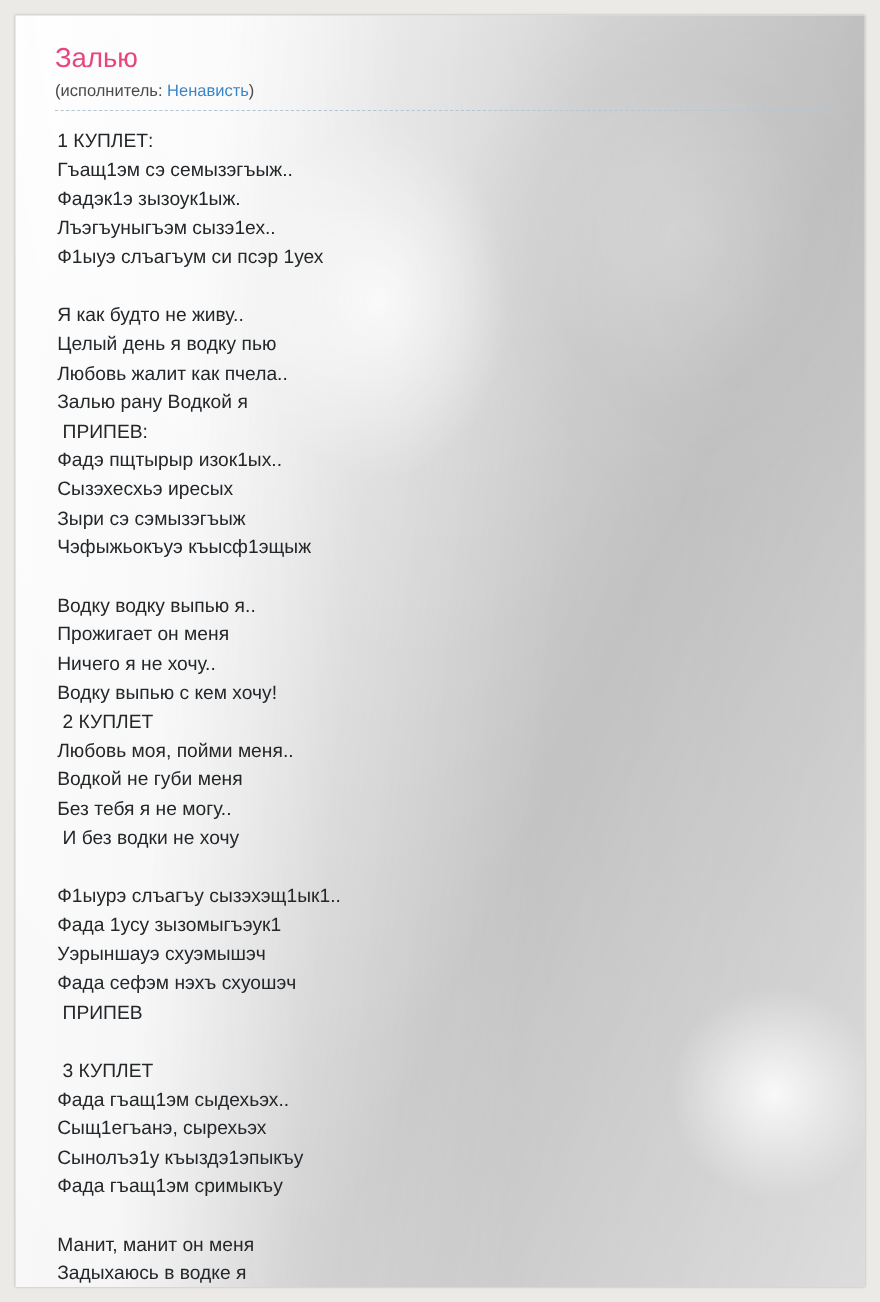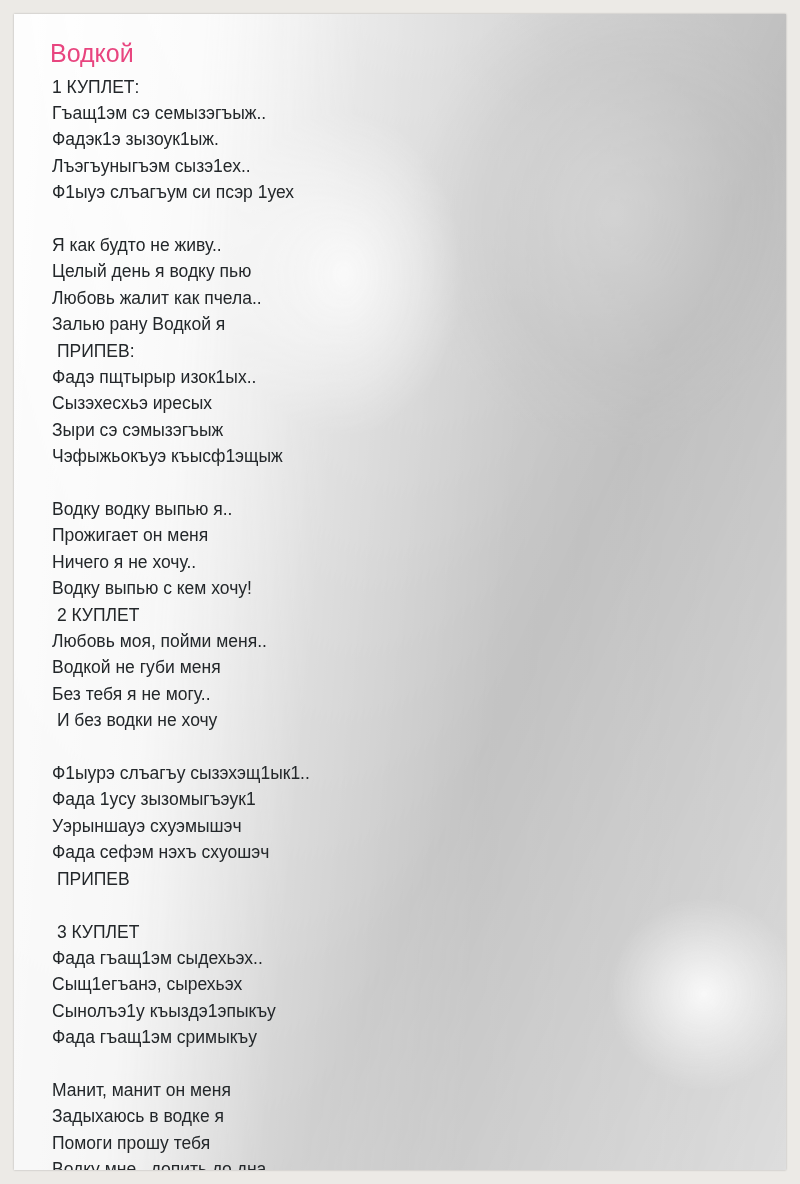--- a/index.html
+++ b/index.html
@@ -81,21 +81,22 @@
     font-family: "Liberation Sans", sans-serif;
   }
 </style>
 </head>
 <body>
 
 <div class="page">
   <div class="card">
     <div class="bg-art"></div>
     <div class="content">
-      <h1 class="title">Водкой</h1>
+      <h1 class="title">Залью</h1>
+      <div class="artist-line"><span>(исполнитель: </span><a class="artist-link" href="#">Ненависть</a><span>)</span></div>
       <div class="lyrics">1 КУПЛЕТ:
 Гъащ1эм сэ семызэгъыж..
 Фадэк1э зызоук1ыж.
 Лъэгъуныгъэм сызэ1ех..
 Ф1ыуэ слъагъум си псэр 1уех
 
 Я как будто не живу..
 Целый день я водку пью
 Любовь жалит как пчела..
 Залью рану Водкой я

